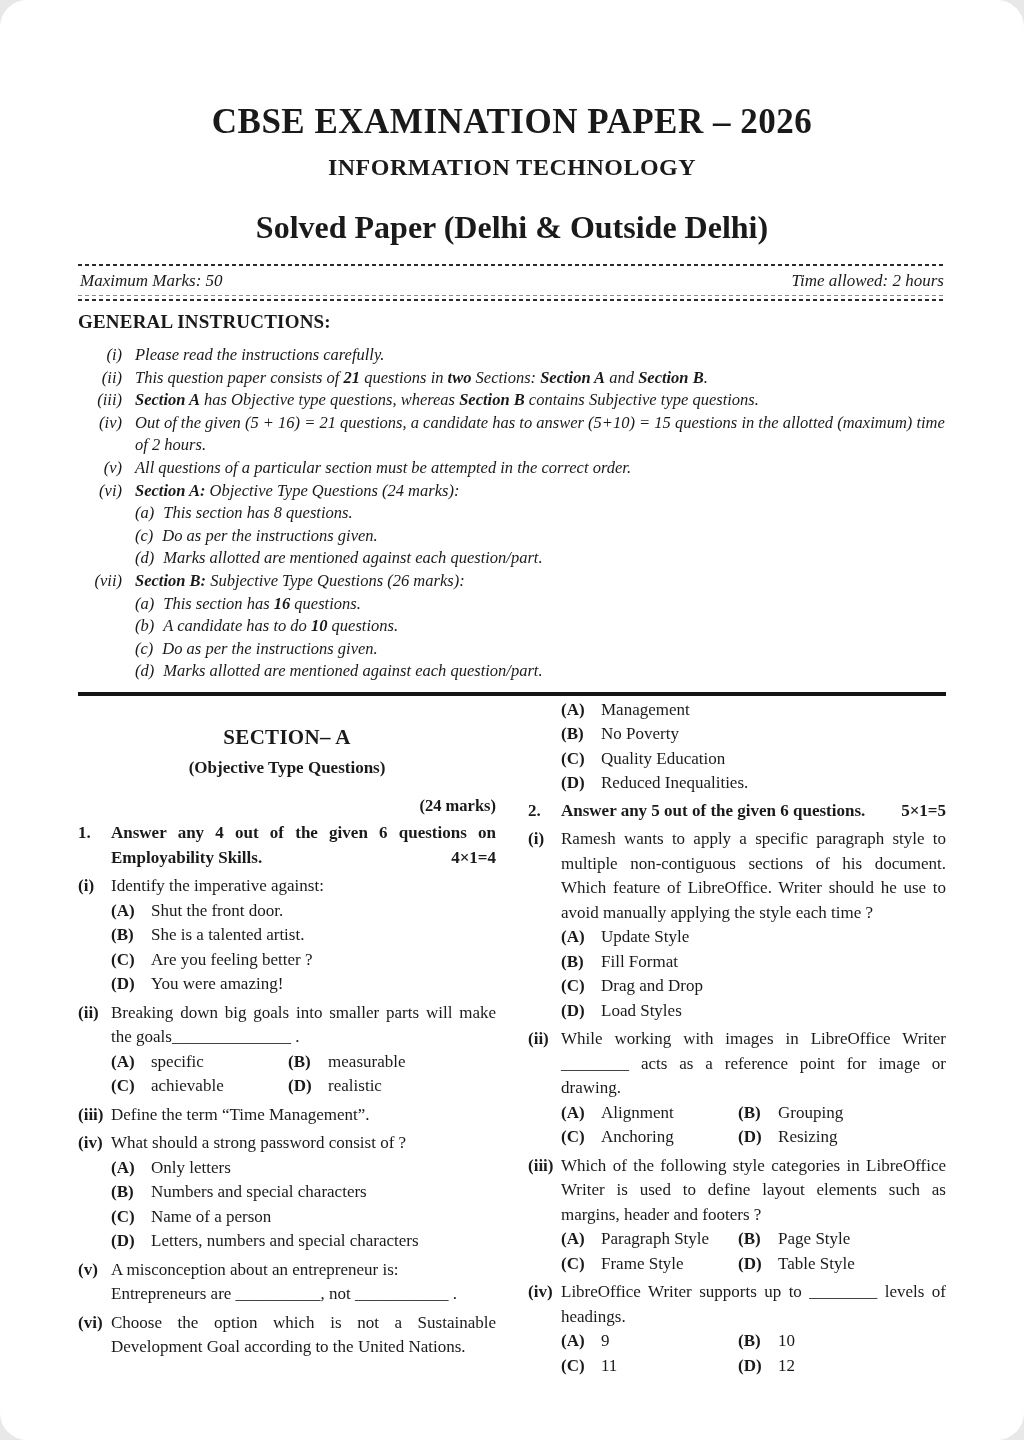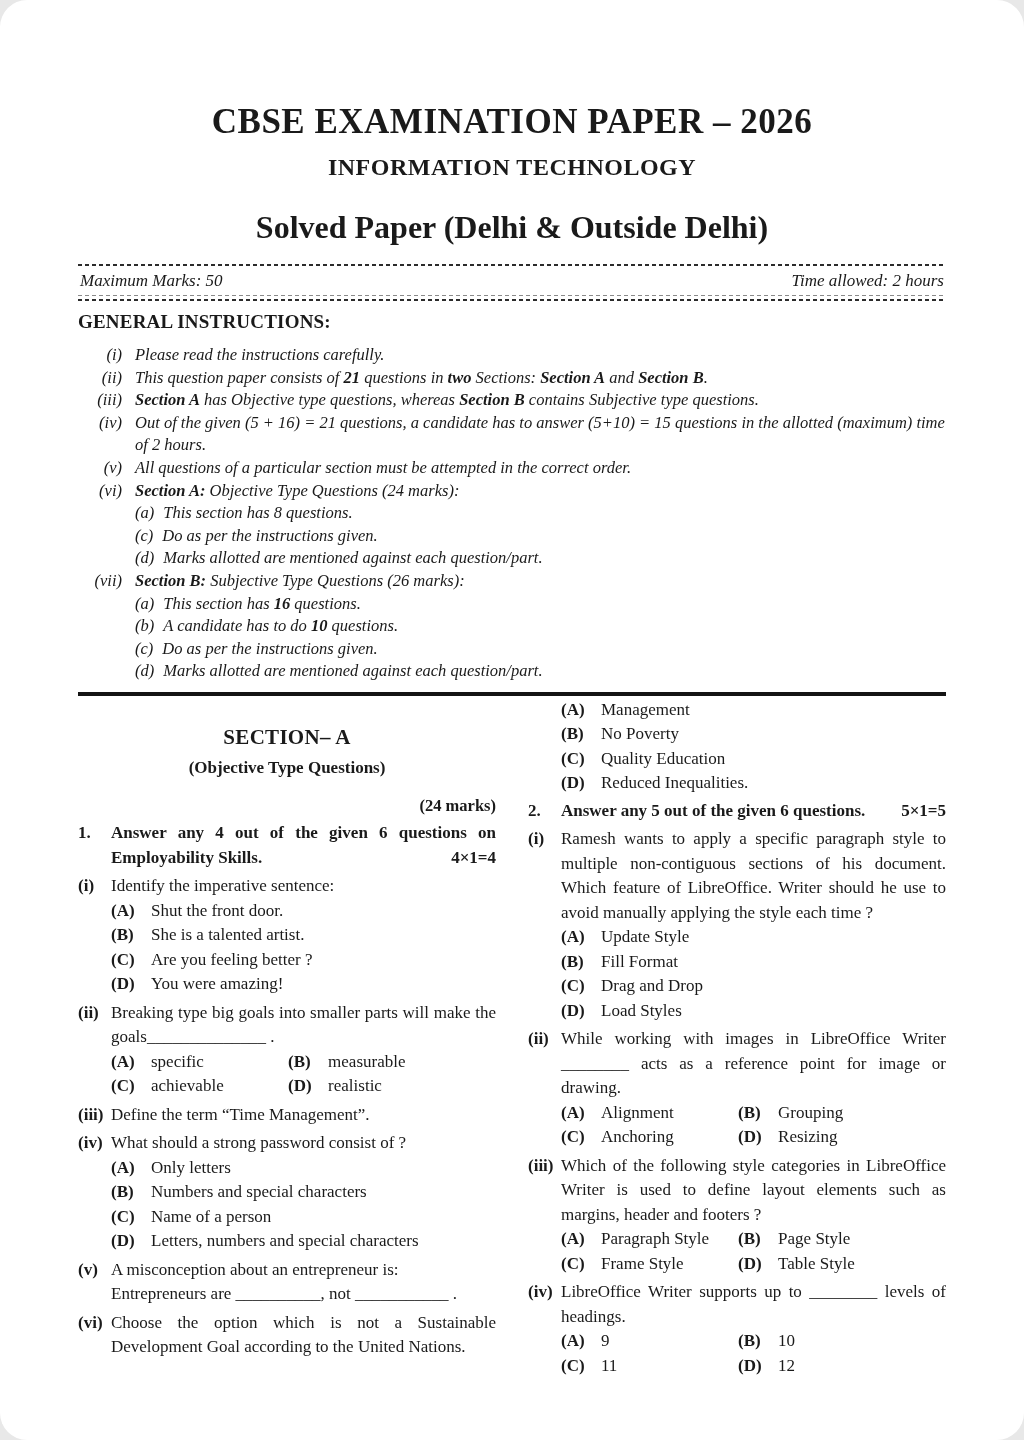--- a/index.html
+++ b/index.html
@@ -148,21 +148,21 @@
       <div class="marks-note">(24 marks)</div>
 
       <div class="qhead">
         <span class="qnum">1.</span>
         <div class="qtext"><span>Answer any 4 out of the given 6 questions on Employability Skills.</span> <span class="marks">4×1=4</span></div>
       </div>
 
       <div class="qpart">
         <span class="plabel">(i)</span>
         <div class="pbody">
-          <div class="ptext"><span>Identify the imperative sentence:</span></div>
+          <div class="ptext"><span>Identify the imperative against:</span></div>
           <div class="opts stack">
             <div class="opt">
                 <span class="olabel">(A)</span>
                 <span class="otext">Shut the front door.</span>
               </div>
             <div class="opt">
                 <span class="olabel">(B)</span>
                 <span class="otext">She is a talented artist.</span>
               </div>
             <div class="opt">
@@ -173,21 +173,21 @@
                 <span class="olabel">(D)</span>
                 <span class="otext">You were amazing!</span>
               </div>
           </div>
         </div>
       </div>
 
       <div class="qpart">
         <span class="plabel">(ii)</span>
         <div class="pbody">
-          <div class="ptext"><span>Breaking type big goals into smaller parts will make the goals______________ .</span></div>
+          <div class="ptext"><span>Breaking down big goals into smaller parts will make the goals______________ .</span></div>
           <div class="opts two">
             <div class="opt">
                 <span class="olabel">(A)</span>
                 <span class="otext">specific</span>
               </div>
             <div class="opt">
                 <span class="olabel">(B)</span>
                 <span class="otext">measurable</span>
               </div>
             <div class="opt">

